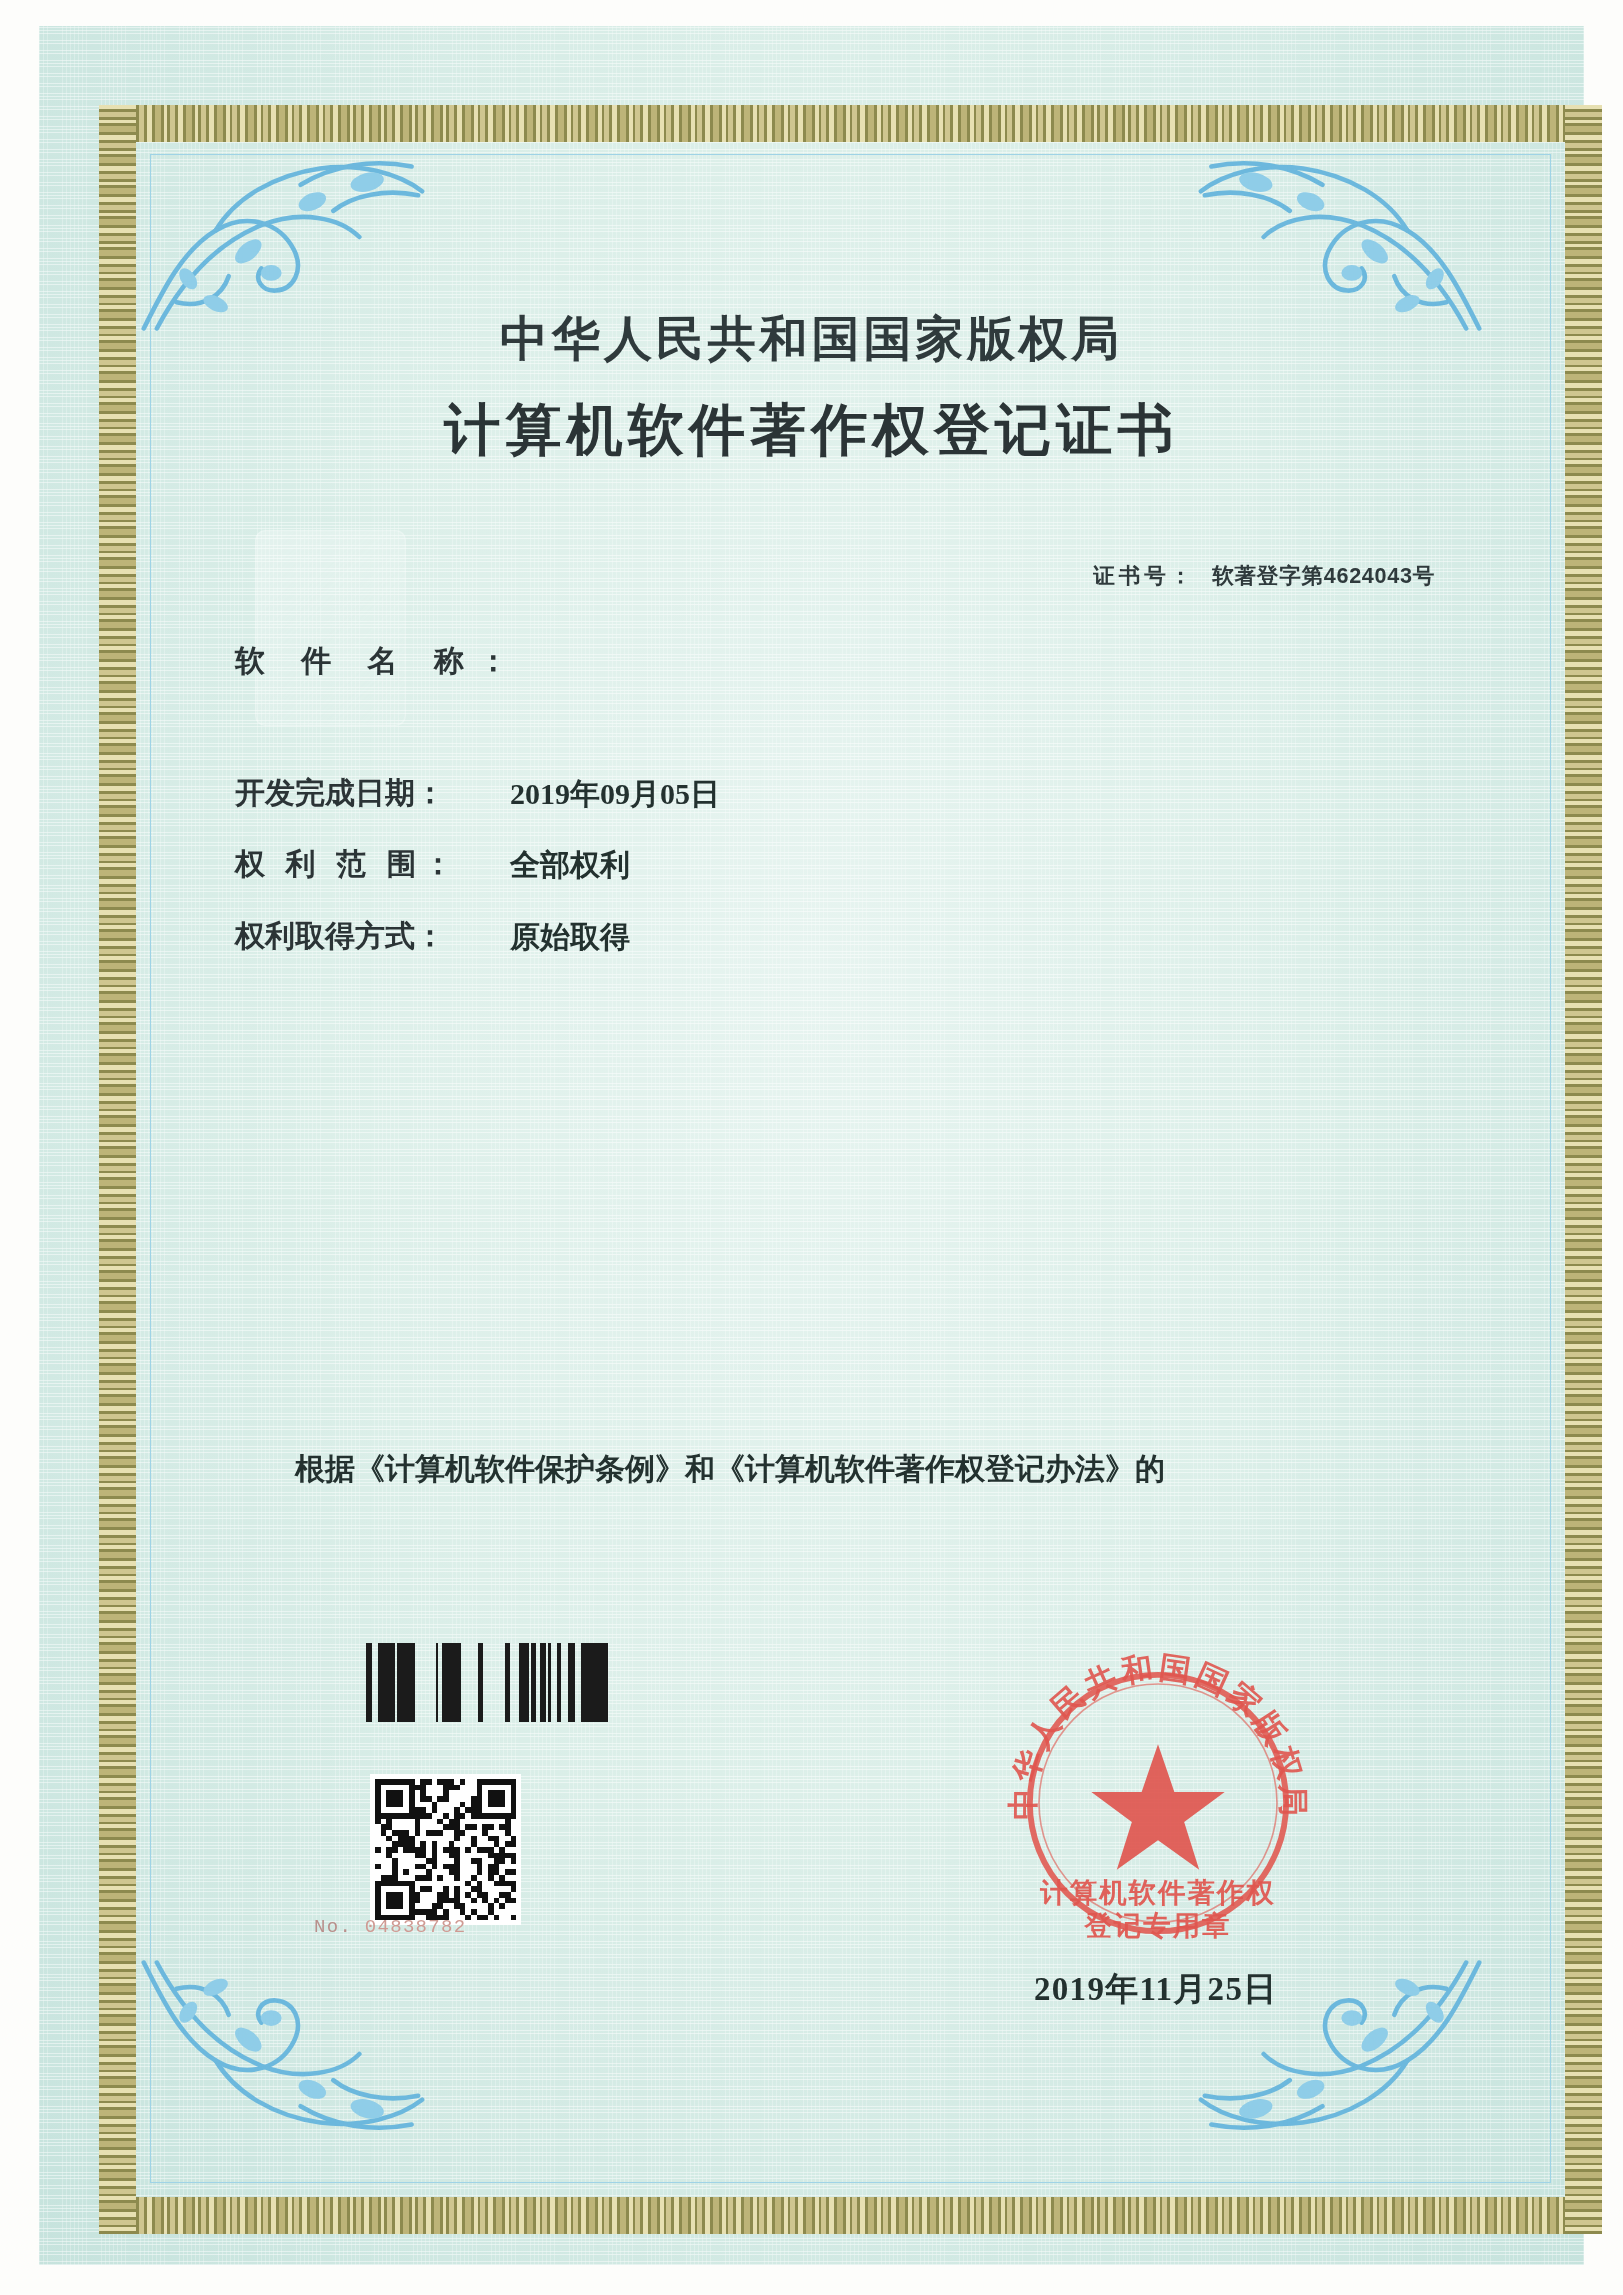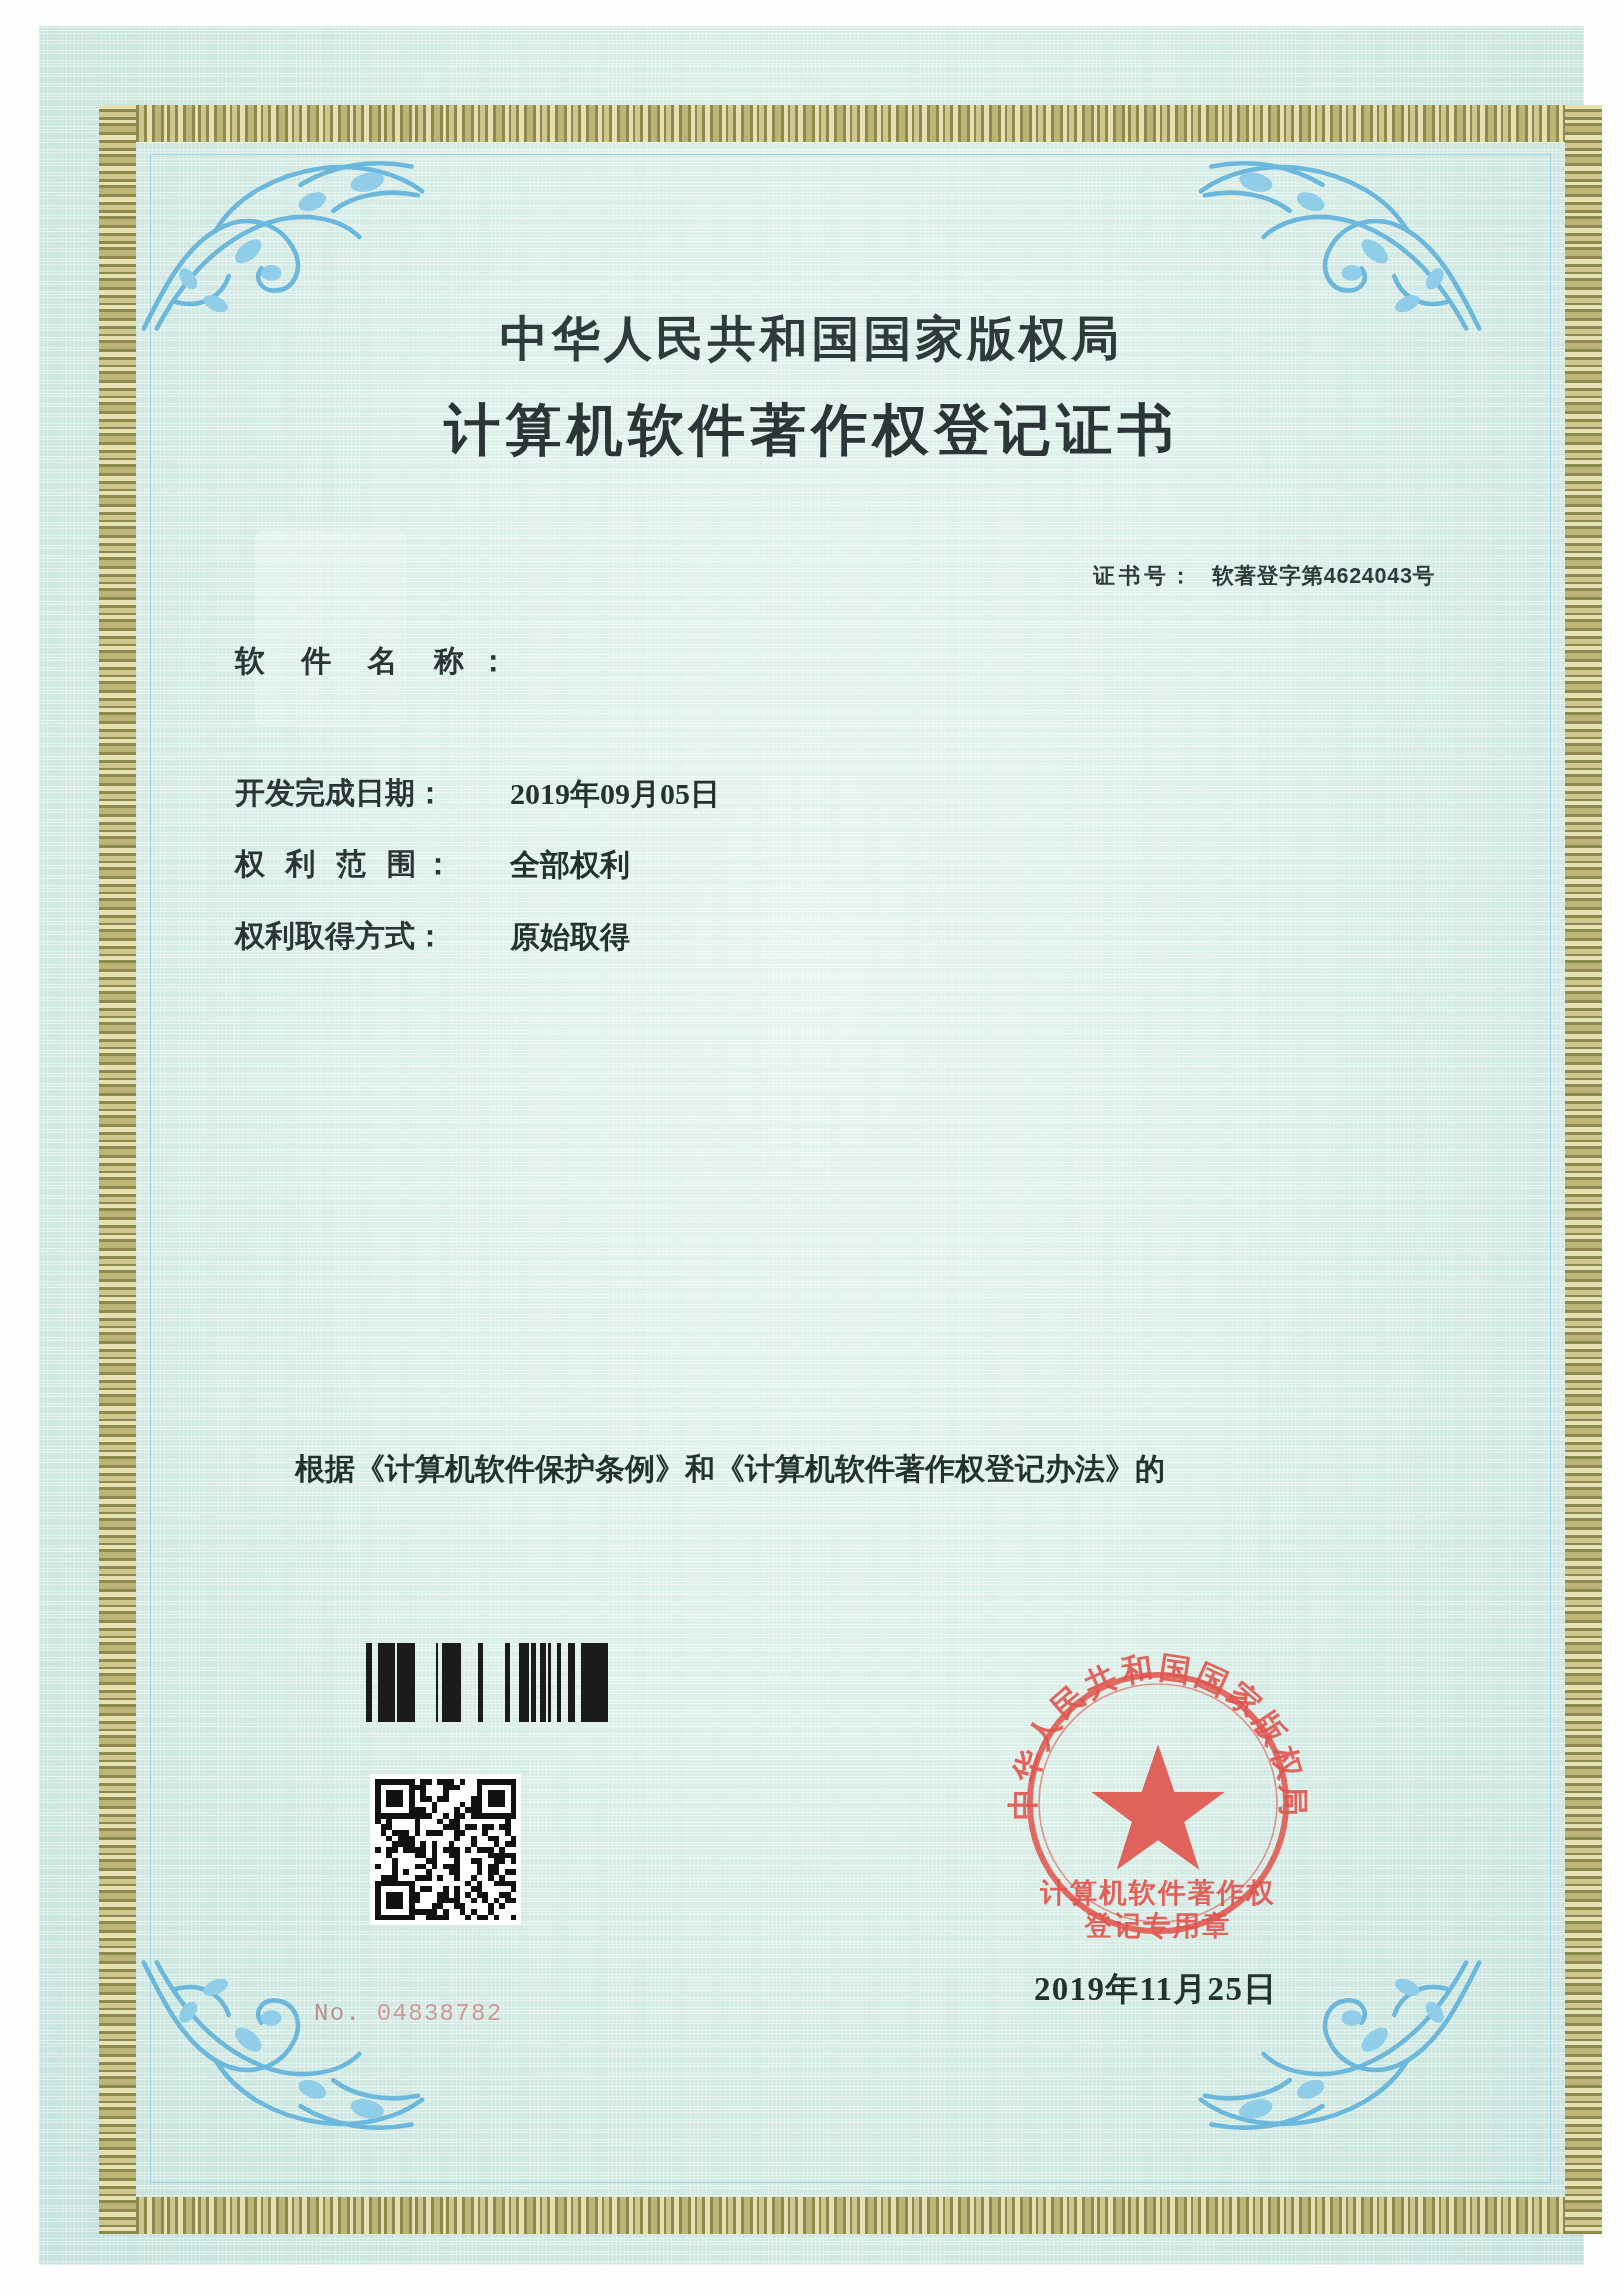--- a/index.html
+++ b/index.html
@@ -283,23 +283,23 @@
     top: 1607px;
     width: 340px;
     height: 340px;
     pointer-events: none;
   }
 
   
   .serial {
     position: absolute;
     left: 275px;
-    top: 1974px;
+    top: 1890px;
     font-family: "Liberation Mono", monospace;
-    font-size: 24px;
+    font-size: 19px;
     color: #cf9a93;
     letter-spacing: 1.3px;
     white-space: nowrap;
   }
   .serial .pfx { color: #b9908c; }
   .issue-date {
     position: absolute;
     left: 995px;
     top: 1941px;
     font-family: "Liberation Serif", serif;

